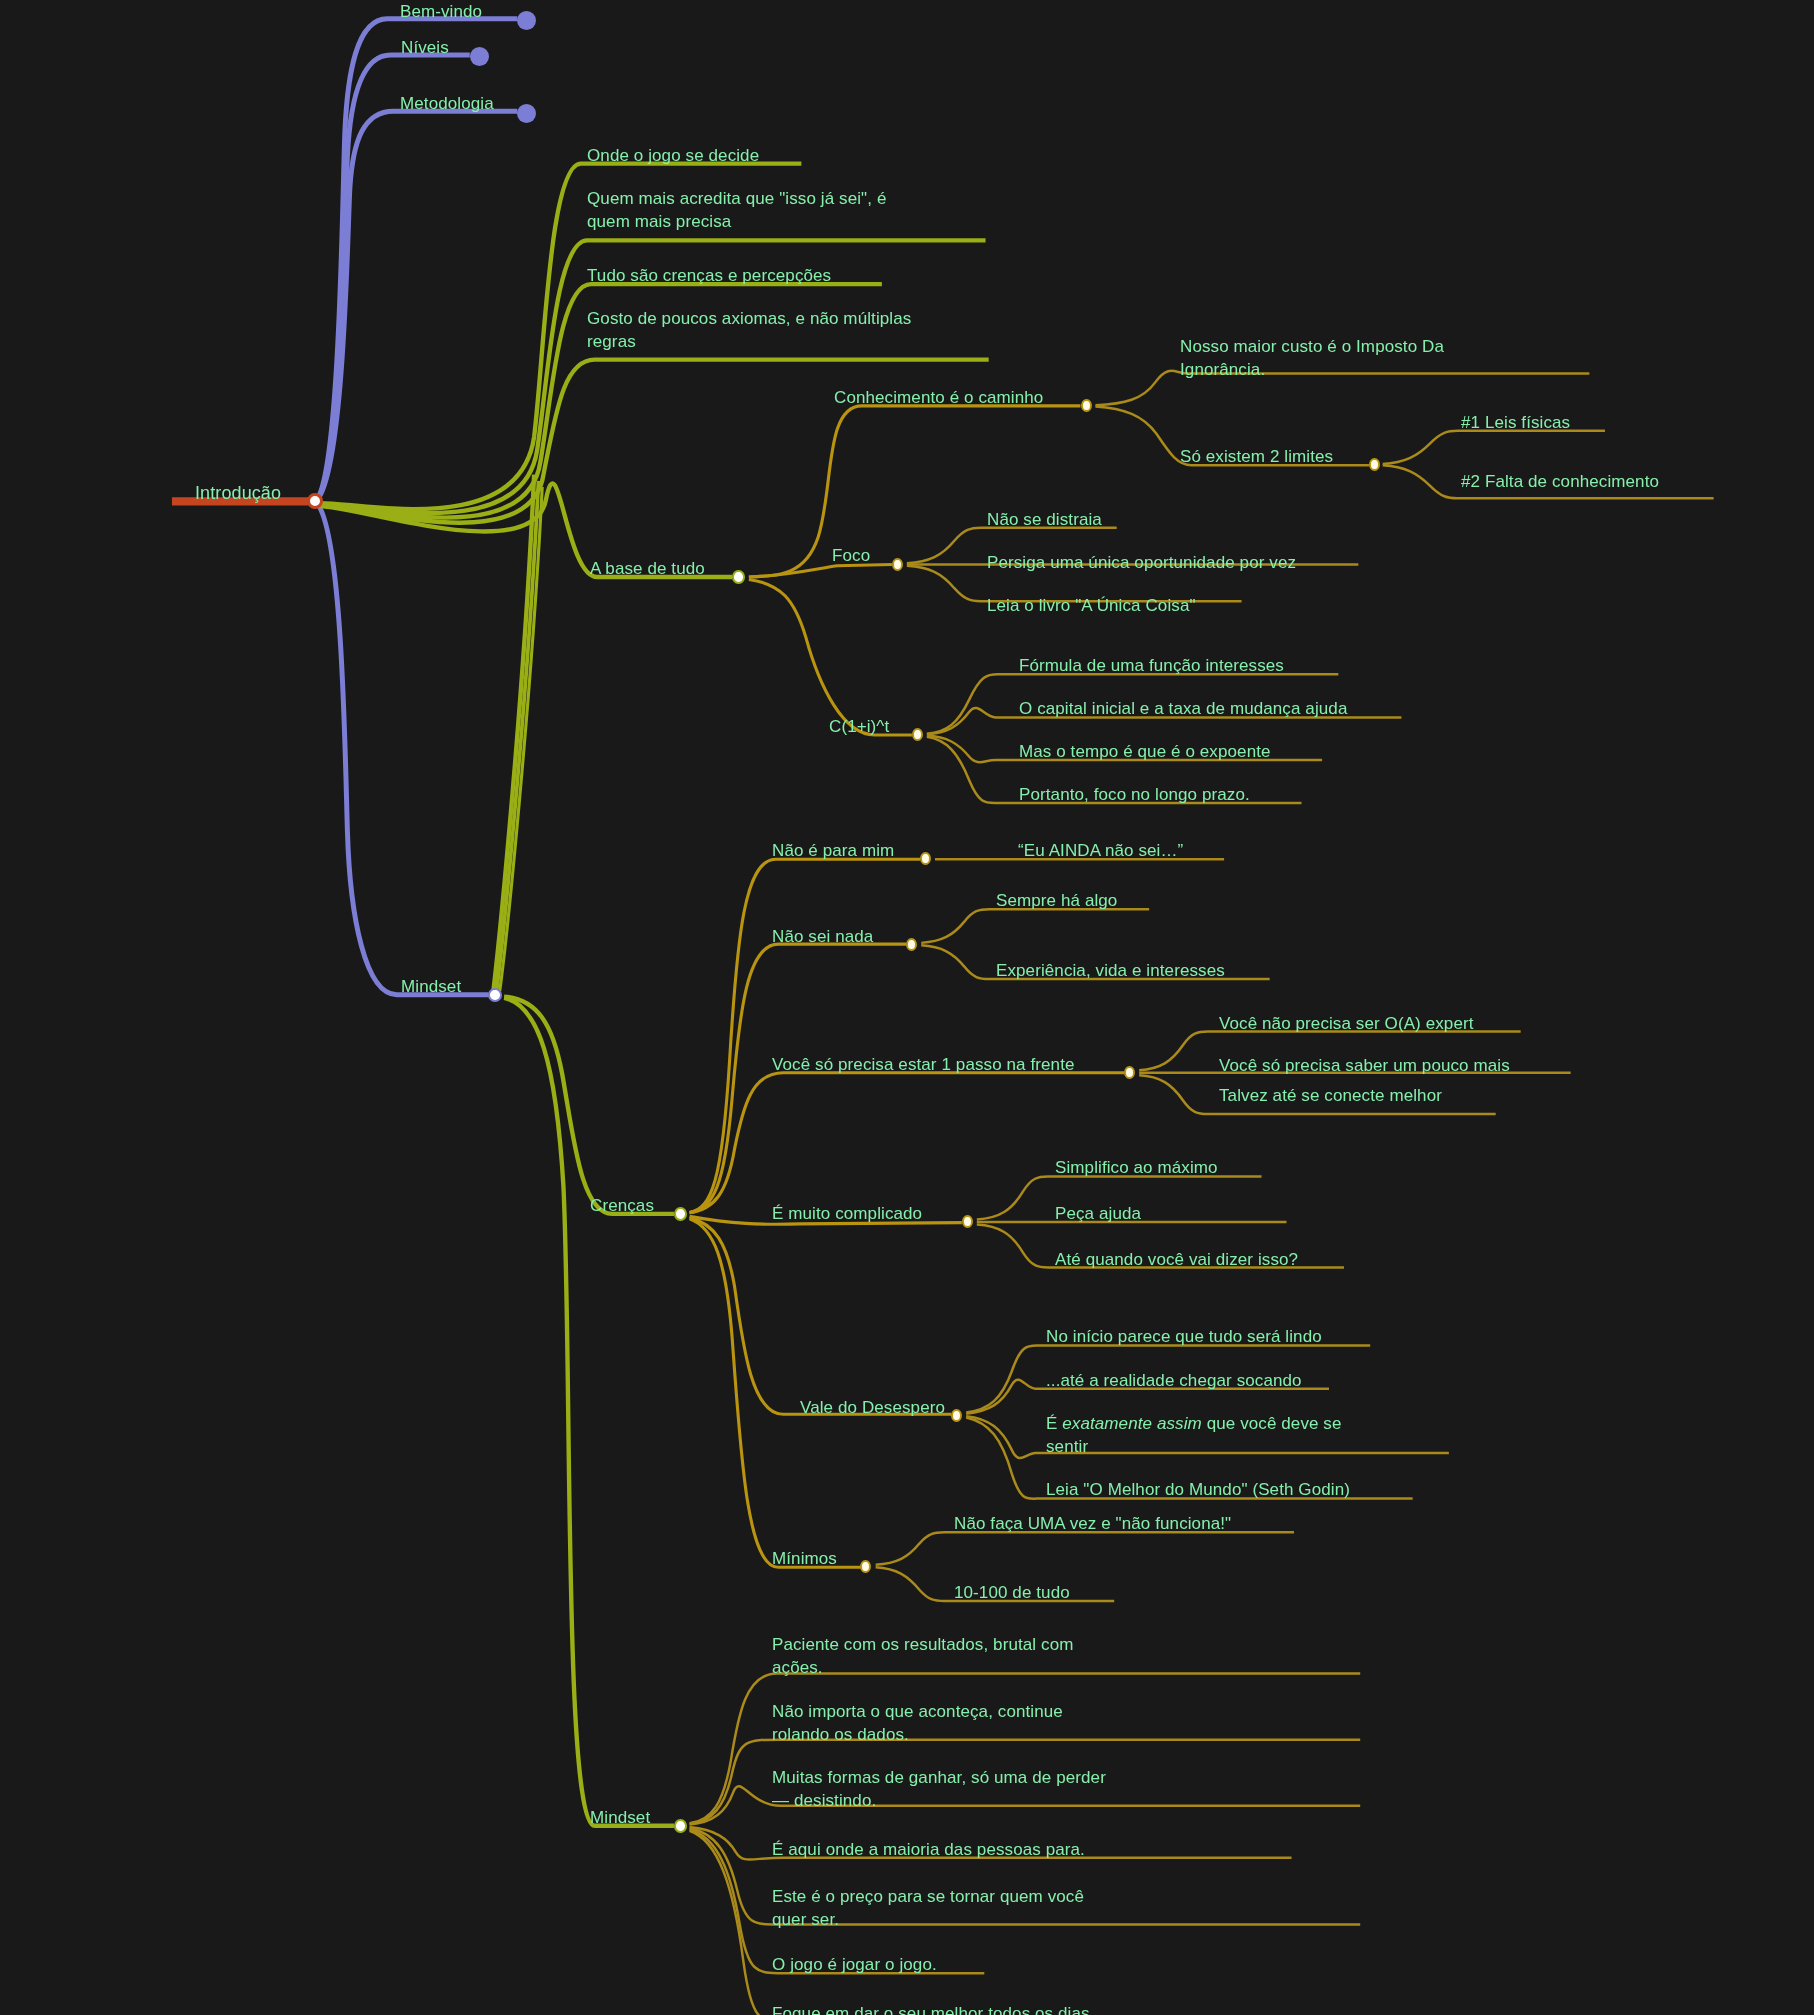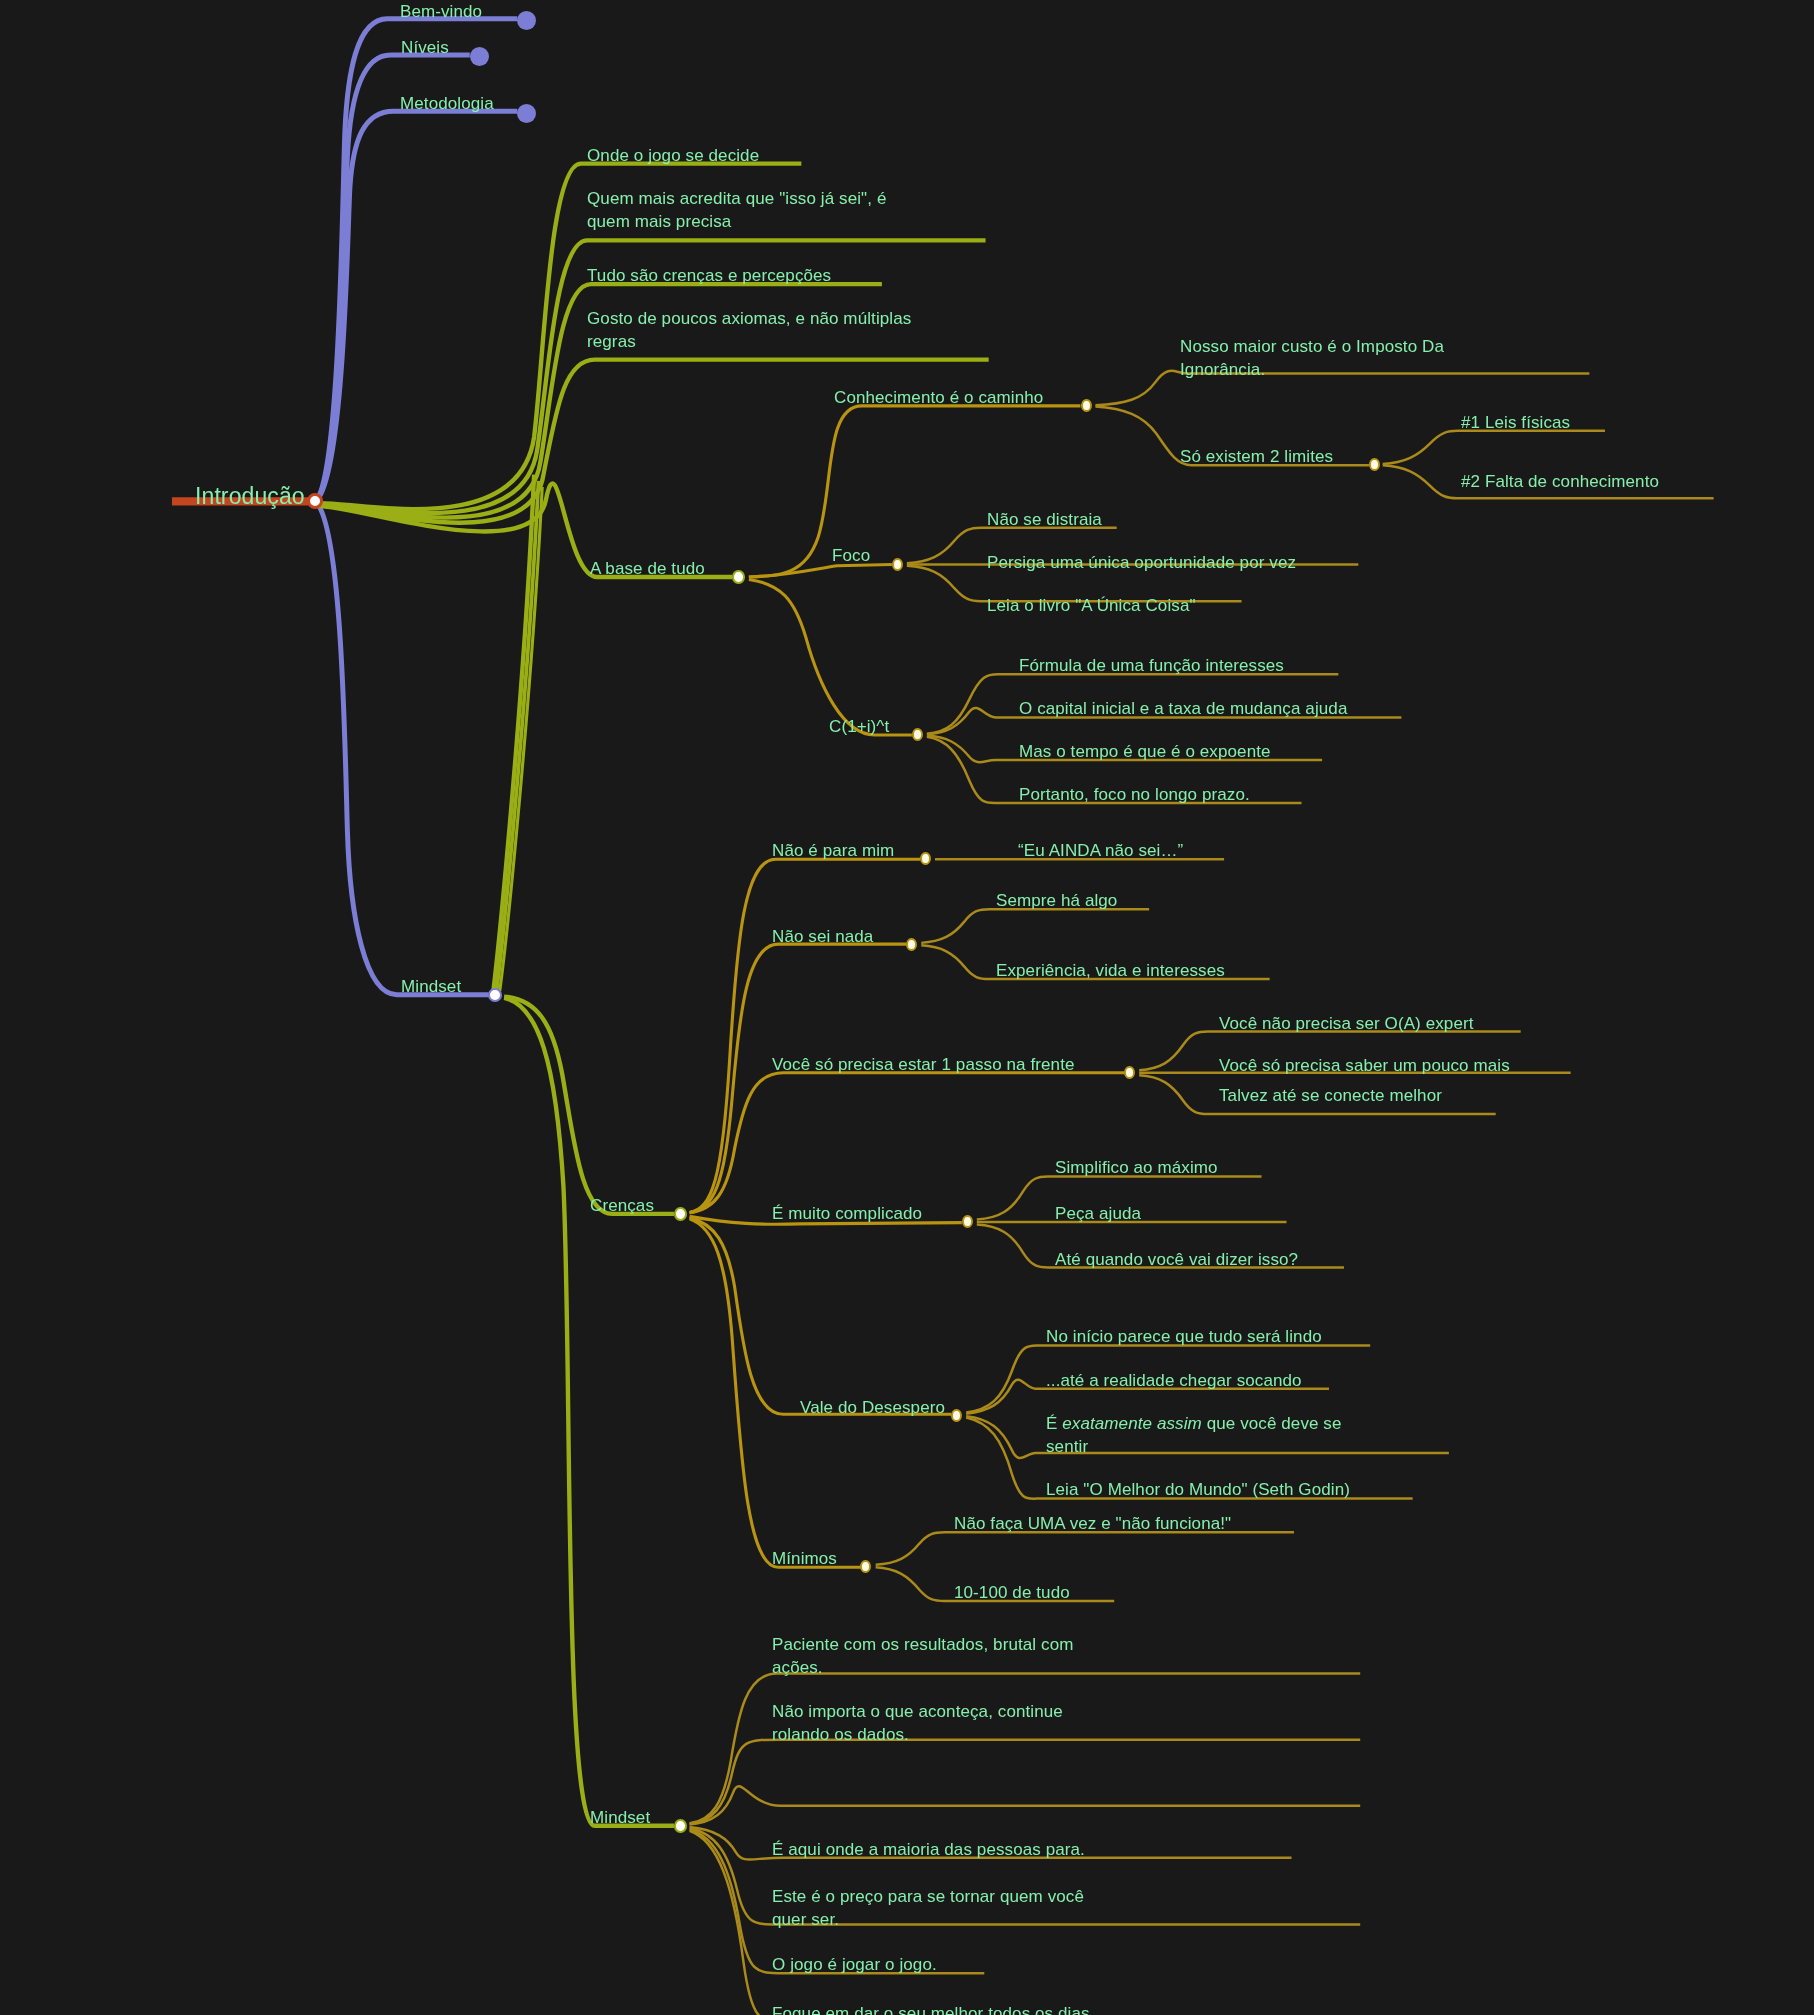--- a/index.html
+++ b/index.html
@@ -23,21 +23,21 @@
   }
   .label {
     position: absolute;
     color: #86efac;
     font-size: 17px;
     line-height: 1.38;
     letter-spacing: 0.1px;
     white-space: pre;
     text-align: left;
   }
-  .label.root { font-size: 23px; }
+  .label.root { font-size: 18px; }
   .label.italicpart i { font-style: italic; }
   .dot {
     position: absolute;
     border-radius: 50%;
     background: #ffffff;
   }
   .dot.root {
     width: 16px; height: 16px;
     border: 3.1px solid #c4451f;
     background: #ffffff;
@@ -255,20 +255,21 @@
 
   <div class="label" style="left:772px; top:1547px;">Mínimos</div>
   <div class="dot lvl3" style="left:860px; top:1560px;"></div>
   <div class="label" style="left:954px; top:1512px;">Não faça UMA vez e "não funciona!"</div>
   <div class="label" style="left:954px; top:1581px;">10-100 de tudo</div>
 
   <div class="label" style="left:772px; top:1633px;"><span>Paciente com os resultados, brutal com</span><br><span>ações.</span></div>
 
   <div class="label" style="left:772px; top:1700px;"><span>Não importa o que aconteça, continue</span><br><span>rolando os dados.</span></div>
 
+  <div class="label" style="left:772px; top:1766px;"><span>Muitas formas de ganhar, só uma de perder</span><br><span>— desistindo.</span></div>
 
   <div class="label" style="left:772px; top:1838px;">É aqui onde a maioria das pessoas para.</div>
 
   <div class="label" style="left:772px; top:1885px;"><span>Este é o preço para se tornar quem você</span><br><span>quer ser.</span></div>
 
   <div class="label" style="left:772px; top:1953px;">O jogo é jogar o jogo.</div>
 
   <div class="label" style="left:772px; top:2002px;">Foque em dar o seu melhor todos os dias.</div>
 
 </div>

